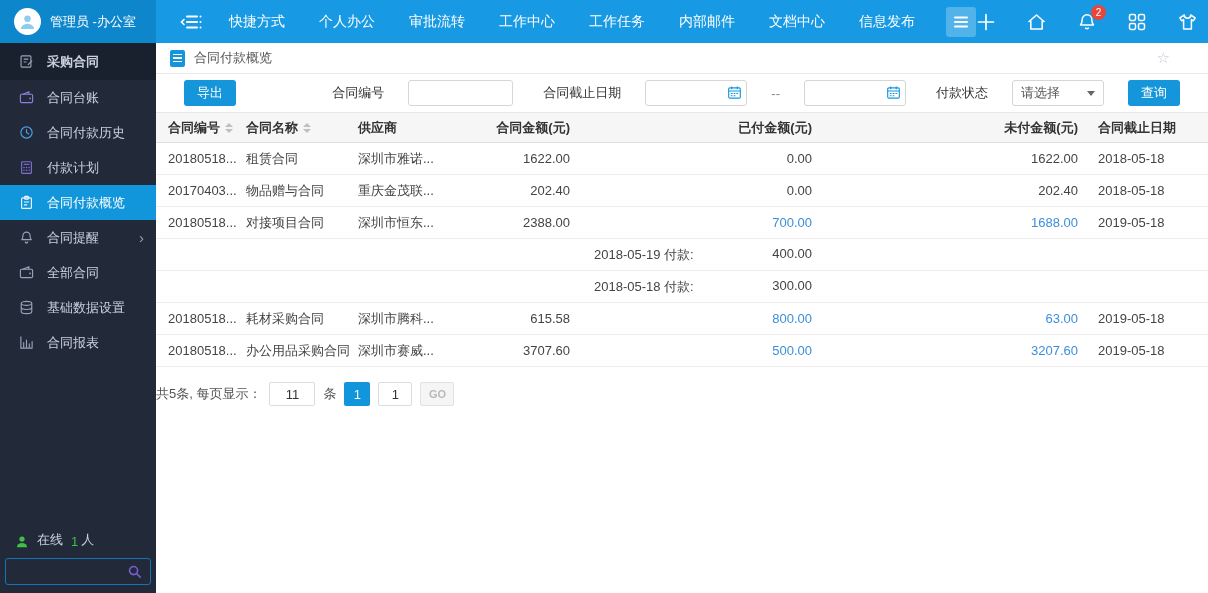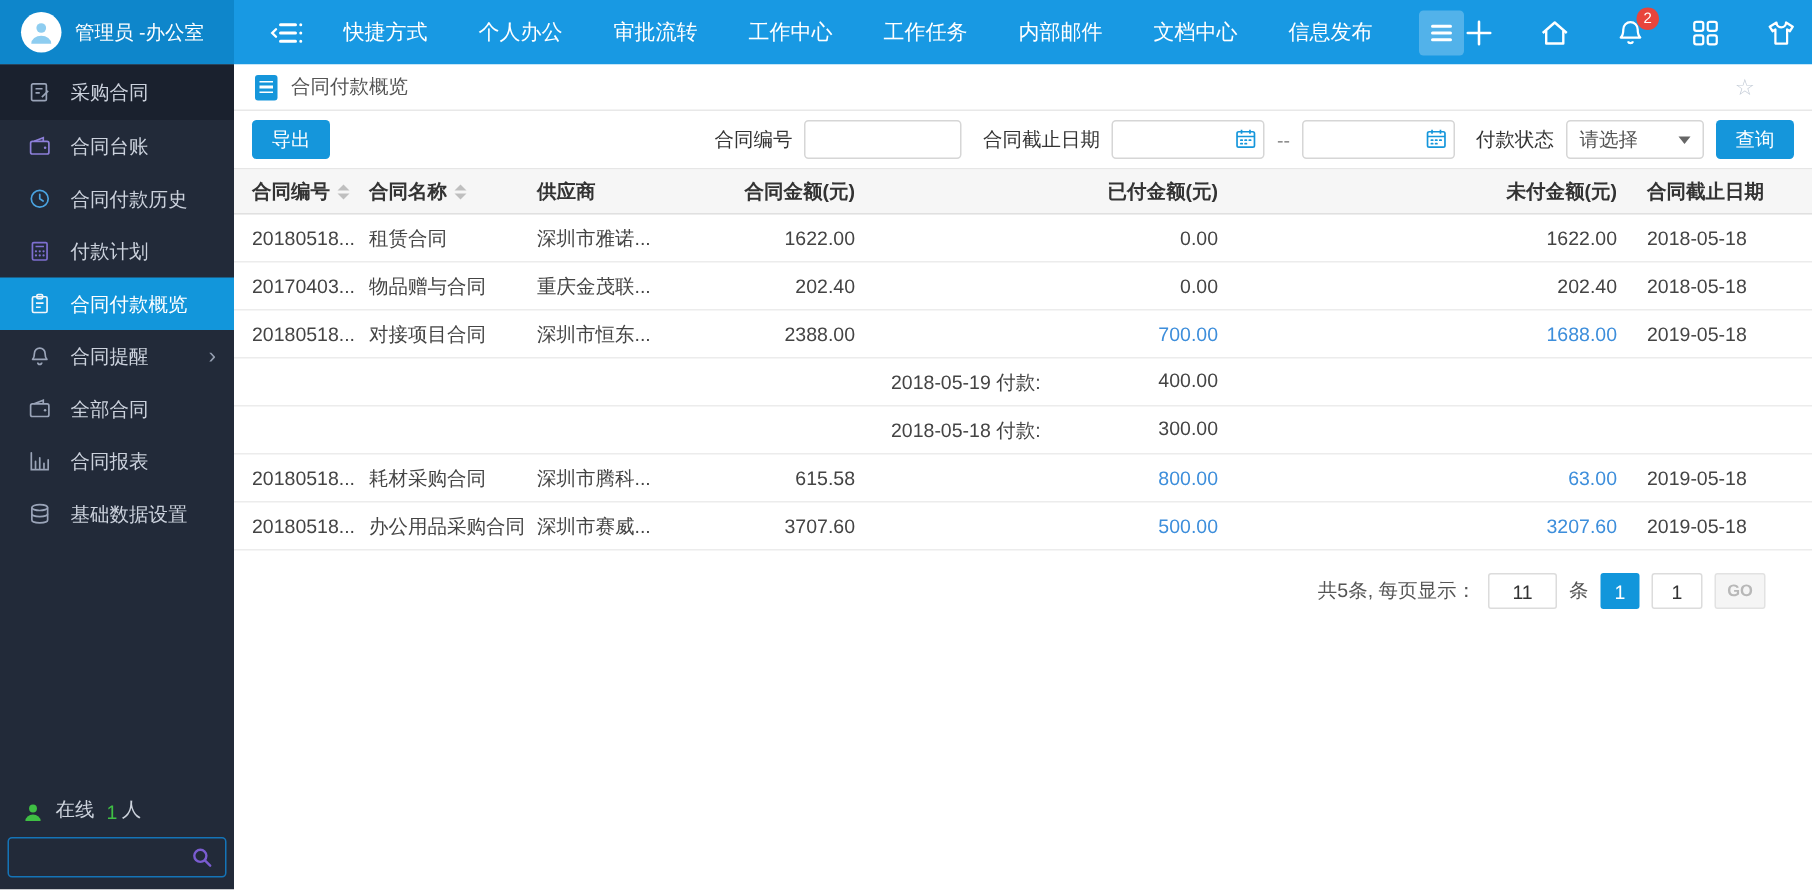--- a/index.html
+++ b/index.html
@@ -21,40 +21,40 @@
   .collapse-btn{padding:0 10px;display:flex;align-items:center;cursor:pointer;}
   .nav-item{padding:0 17px;font-size:14px;cursor:pointer;white-space:nowrap;}
   .apps-btn{width:30px;height:30px;border-radius:3px;background:rgba(255,255,255,.25);display:flex;align-items:center;justify-content:center;margin-left:14px;cursor:pointer;}
   .topbar-icons{margin-left:auto;display:flex;align-items:center;gap:30px;padding-right:16px;}
   .tb-icon{position:relative;display:flex;align-items:center;justify-content:center;cursor:pointer;}
   .badge{position:absolute;top:-7px;right:-9px;min-width:15px;height:15px;border-radius:8px;background:var(--badge);color:#fff;font-size:10px;display:flex;align-items:center;justify-content:center;padding:0 3px;}
 
   
   .sidebar{position:absolute;top:43px;left:0;bottom:0;width:156px;background:var(--sidebar-bg);}
   .menu-item{height:35px;display:flex;align-items:center;gap:13px;padding-left:18px;color:#ccd2dd;font-size:13px;cursor:pointer;position:relative;}
-  .menu-item.first{background:var(--sidebar-first-bg);height:37px;}
+  .menu-item.first{background:var(--sidebar-first-bg);height:37px;font-weight:bold;}
   .menu-item.selected{background:var(--selected-bg);color:#fff;}
   .menu-item .mi-icon{width:16px;height:16px;display:flex;align-items:center;justify-content:center;}
   .ic-gray{color:#9aa4b8;} .ic-purple{color:#8d7fd9;} .ic-violet{color:#7e6fd0;} .ic-blue{color:#4aa3e0;} .ic-white{color:#f2f6fa;}
   .chev{position:absolute;right:12px;color:#96a0b2;font-size:15px;line-height:1;}
   .sidebar-bottom{position:absolute;left:0;right:0;bottom:8px;padding:0 5px;}
   .online-row{display:flex;align-items:flex-end;gap:8px;color:#cdd3dd;font-size:13px;padding:0 8px 9px 10px;}
   .online-row .cnt{color:var(--online);}
   .side-search{height:27px;border:1px solid #1474b8;border-radius:3px;display:flex;align-items:center;padding:0 8px;}
   .side-search input{flex:1;background:transparent;border:none;outline:none;color:#fff;font-size:12px;min-width:0;}
 
   
   .content{position:absolute;top:43px;left:156px;right:0;bottom:0;background:#fff;}
   .breadcrumb{height:31px;display:flex;align-items:center;gap:9px;padding:0 14px;border-bottom:1px solid #e8e8e8;position:relative;}
   .breadcrumb .title{color:#555;font-size:13px;}
   .fav-star{position:absolute;right:38px;color:#c3cbd6;font-size:15px;cursor:pointer;}
   .doc-badge{width:15px;height:17px;background:var(--accent);border-radius:2px;display:flex;flex-direction:column;justify-content:center;gap:2px;padding:0 3px;}
   .doc-badge i{display:block;height:1.5px;background:#fff;}
 
-  .toolbar{height:39px;display:flex;align-items:center;padding:0 12px;gap:8px;border-bottom:1px solid #e6e6e6;}
+  .toolbar{height:39px;display:flex;align-items:center;padding:0 28px;gap:24px;border-bottom:1px solid #e6e6e6;}
   .btn{background:var(--accent);color:#fff;border:none;border-radius:3px;height:26px;padding:0 13px;font-size:13px;cursor:pointer;font-family:inherit;}
   .spacer{flex:1;}
   .flabel{color:#333;font-size:13px;white-space:nowrap;margin-left:6px;}
   .tinput{height:26px;border:1px solid #d6d6d6;border-radius:3px;font-size:12px;padding:0 6px;outline:none;color:#333;font-family:inherit;}
   .w105{width:105px;} 
   .date-wrap{position:relative;width:102px;}
   .date-wrap input{width:100%;padding-right:24px;}
   .cal{position:absolute;right:5px;top:5px;cursor:pointer;}
   .range-sep{color:#888;}
   .select{width:92px;height:26px;border:1px solid #d6d6d6;border-radius:3px;display:flex;align-items:center;justify-content:space-between;padding:0 8px;color:#555;cursor:pointer;background:#fff;text-align:center;}
@@ -66,21 +66,21 @@
   .sort{display:inline-flex;flex-direction:column;gap:2px;}
   .sort i{display:block;width:0;height:0;border-left:4px solid transparent;border-right:4px solid transparent;}
   .sort .up{border-bottom:4px solid #bfbfbf;} .sort .down{border-top:4px solid #bfbfbf;}
   .trow{height:32px;border-bottom:1px solid #ececec;color:#444;}
   .num{text-align:right;}
   .date-cell{padding-left:20px;}
   .link{color:var(--link);cursor:pointer;}
   .pay-cell{display:flex;justify-content:space-between;padding-left:24px;}
   .th.num{justify-content:flex-end;}
 
-  .pagination{display:flex;align-items:center;justify-content:flex-end;gap:8px;padding:15px 31px 0 0;color:#555;}
+  .pagination{display:flex;align-items:center;gap:8px;padding:15px 14px 0 0;color:#555;}
   .pg-box{width:46px;height:24px;border:1px solid #dcdcdc;border-radius:2px;display:flex;align-items:center;justify-content:center;background:#fff;color:#333;}
   .pg-cur{width:26px;height:24px;border-radius:2px;background:var(--selected-bg);color:#fff;display:flex;align-items:center;justify-content:center;cursor:pointer;}
   .pg-input{width:34px;height:24px;border:1px solid #dcdcdc;border-radius:2px;text-align:center;font-size:13px;outline:none;font-family:inherit;color:#333;}
   .pg-go{width:34px;height:24px;border:1px solid #e2e2e2;border-radius:2px;background:#f5f5f5;color:#b8b8b8;font-size:11px;font-weight:bold;display:flex;align-items:center;justify-content:center;cursor:pointer;}
 
   .brand{position:absolute;right:10px;bottom:6px;display:flex;align-items:center;gap:6px;}
   .brand-text .bname{font-size:24px;font-weight:bold;color:var(--logo-blue);letter-spacing:1px;line-height:1.1;}
   .brand-text .btag{font-size:11px;color:#8a8f99;letter-spacing:1.5px;}
   svg{display:block;}
 </style>
@@ -220,36 +220,36 @@
       <svg width="15" height="15" viewBox="0 0 16 16" stroke="currentColor" stroke-width="1.2" fill="none">
           <rect x="1.5" y="4.5" width="13" height="9" rx="1.3"></rect>
           <path d="M4 4.5 10.5 2v2.5"></path>
           <circle cx="11.8" cy="9" r="0.9" fill="currentColor" stroke="none"></circle>
         </svg>
     </span>
     <span>全部合同</span>
   </div>
   <div class="menu-item">
     <span class="mi-icon ic-gray">
+      <svg width="15" height="15" viewBox="0 0 16 16" stroke="currentColor" stroke-width="1.2" fill="none">
+          <ellipse cx="8" cy="3.6" rx="5.6" ry="2.1"></ellipse>
+          <path d="M2.4 3.6v8.8c0 1.2 2.5 2.1 5.6 2.1s5.6-.9 5.6-2.1V3.6"></path>
+          <path d="M2.4 8c0 1.2 2.5 2.1 5.6 2.1S13.6 9.2 13.6 8"></path>
+        </svg>
+    </span>
+    <span>基础数据设置</span>
+  </div>
+  <div class="menu-item">
+    <span class="mi-icon ic-gray">
       <svg width="15" height="15" viewBox="0 0 16 16" stroke="currentColor" stroke-width="1.2" fill="none" stroke-linecap="round">
           <path d="M2 2v12h12"></path>
           <path d="M5 13V8M8 13V5.5M11 13V9.5M14 13V7"></path>
         </svg>
     </span>
     <span>合同报表</span>
-  </div>
-  <div class="menu-item">
-    <span class="mi-icon ic-gray">
-      <svg width="15" height="15" viewBox="0 0 16 16" stroke="currentColor" stroke-width="1.2" fill="none">
-          <ellipse cx="8" cy="3.6" rx="5.6" ry="2.1"></ellipse>
-          <path d="M2.4 3.6v8.8c0 1.2 2.5 2.1 5.6 2.1s5.6-.9 5.6-2.1V3.6"></path>
-          <path d="M2.4 8c0 1.2 2.5 2.1 5.6 2.1S13.6 9.2 13.6 8"></path>
-        </svg>
-    </span>
-    <span>基础数据设置</span>
   </div>
 
   <div class="sidebar-bottom">
     <div class="online-row">
       <svg width="14" height="14" viewBox="0 0 16 16">
           <circle cx="8" cy="4.6" r="3" fill="var(--online)"></circle>
           <path d="M2.2 14a5.8 4.8 0 0 1 11.6 0Z" fill="var(--online)"></path>
         </svg>
       <span>在线</span>
       <span class="cnt">1</span>

